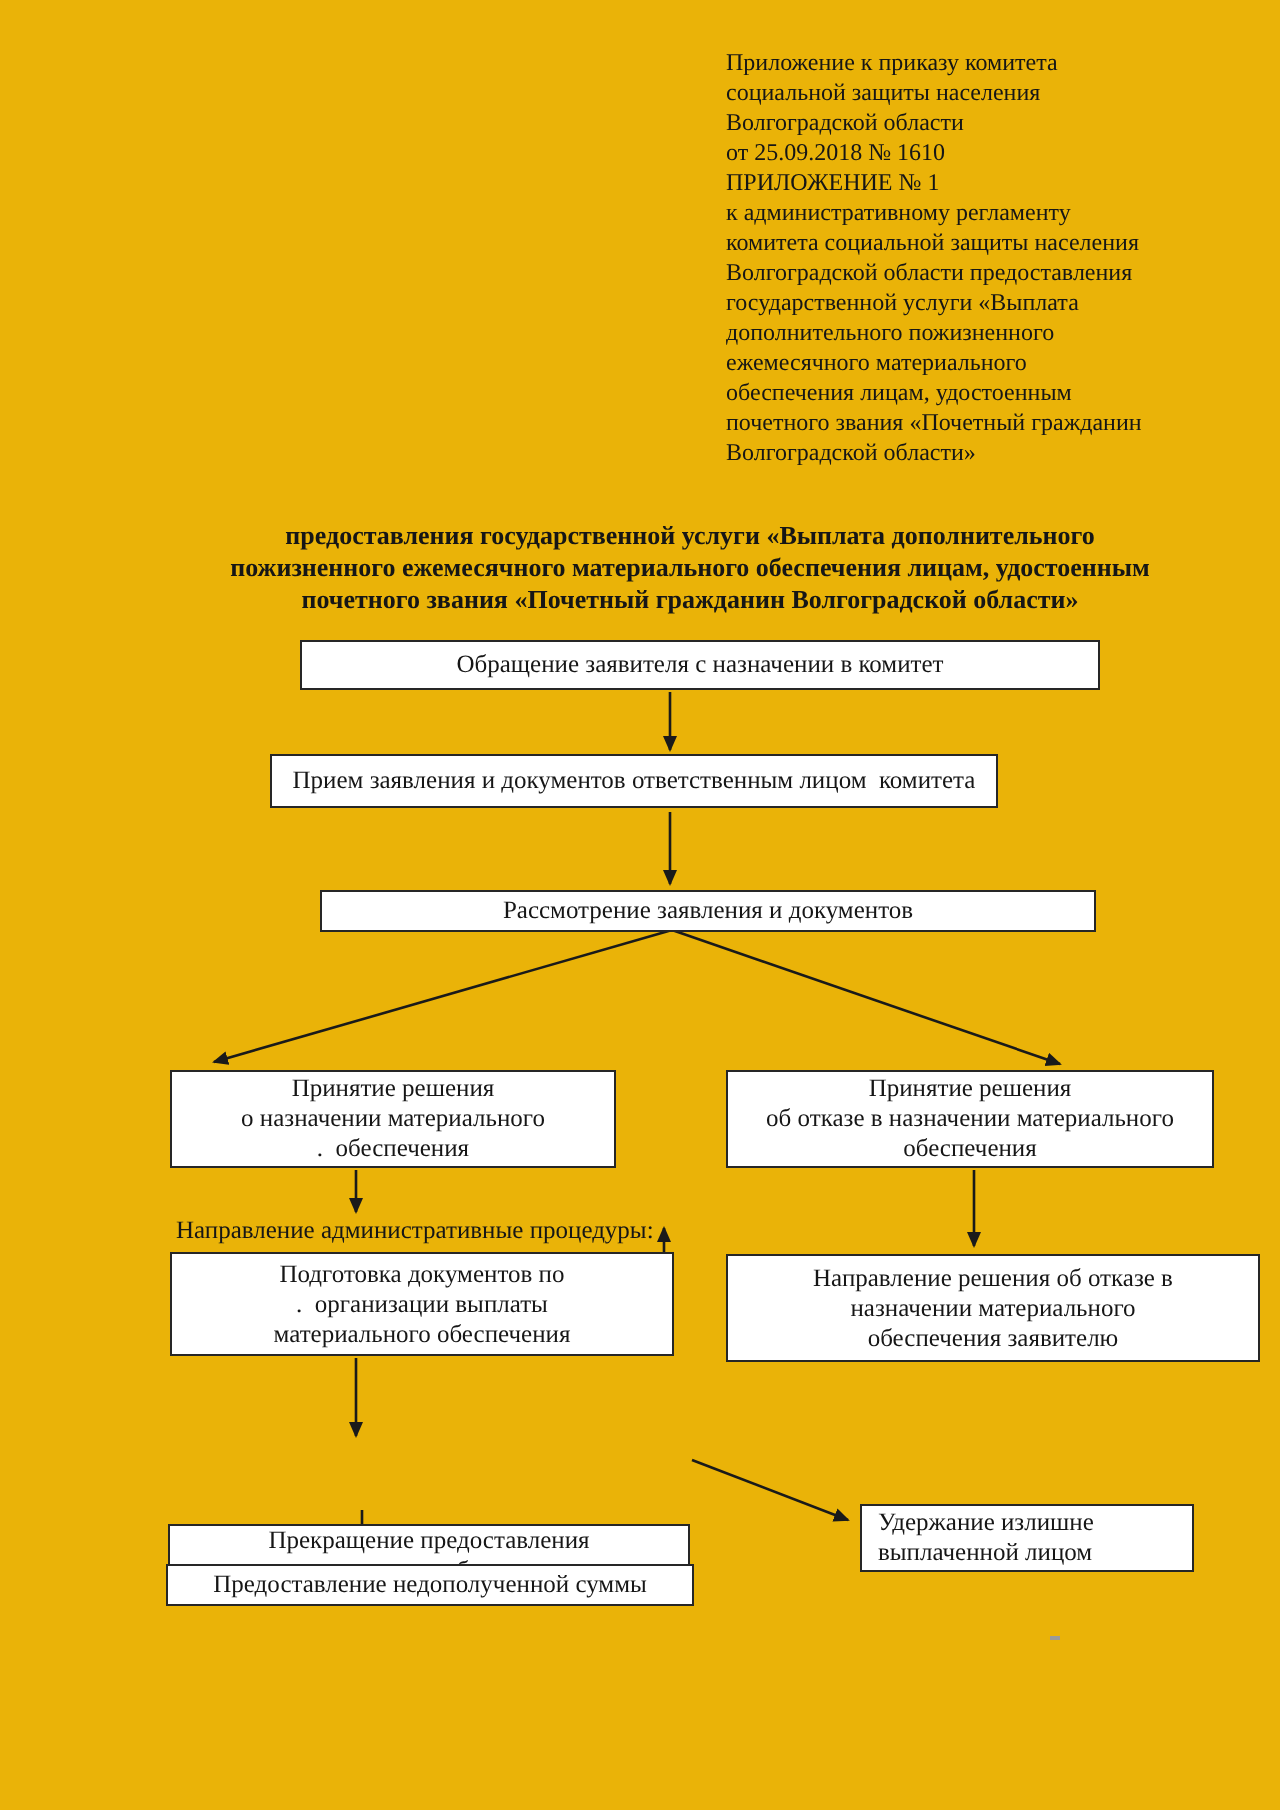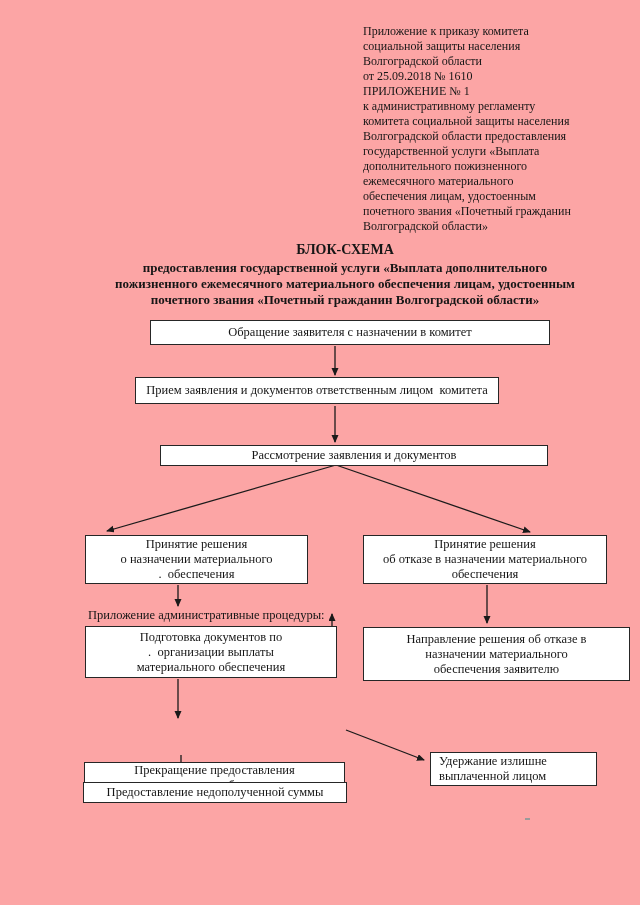--- a/index.html
+++ b/index.html
@@ -1,20 +1,20 @@
 <!DOCTYPE html>
 <html><head>
 <meta charset="utf-8">
 <style>
   html,body{margin:0;padding:0;background:#e8e8e8;}
   .page{
     position:relative;
     width:640px;height:905px;
     margin:0 auto;
-    background:#fca5a5;
+    background:#eab308;
     font-family:"Liberation Serif","DejaVu Serif",serif;
     color:#161616;
     overflow:hidden;
   }
   .hdr{
     position:absolute;left:363px;top:24px;width:262px;
     font-size:12px;line-height:15px;
     white-space:pre-line;
     text-align:left;
   }
@@ -59,21 +59,20 @@
 к административному регламенту
 комитета социальной защиты населения
 Волгоградской области предоставления
 государственной услуги «Выплата
 дополнительного пожизненного
 ежемесячного материального
 обеспечения лицам, удостоенным
 почетного звания «Почетный гражданин
 Волгоградской области»</div>
 
-  <div class="title">БЛОК-СХЕМА</div>
   <div class="subtitle">предоставления государственной услуги «Выплата дополнительного
 пожизненного ежемесячного материального обеспечения лицам, удостоенным
 почетного звания «Почетный гражданин Волгоградской области»</div>
 
   <svg class="arrows" viewBox="0 0 640 905" xmlns="http://www.w3.org/2000/svg">
     <defs>
       <marker id="ah" markerUnits="userSpaceOnUse" markerWidth="9" markerHeight="8" refX="7" refY="3.5" orient="auto">
         <path d="M0,0 L8,3.5 L0,7 z" fill="#1a1a1a"></path>
       </marker>
     </defs>
@@ -98,21 +97,21 @@
   <div class="box" style="left:160px;top:445px;width:388px;height:21px;border-width:1px;">Рассмотрение заявления и документов</div>
 
   <div class="box" style="left:85px;top:535px;width:223px;height:49px;">Принятие решения
 о назначении материального
 .&nbsp;&nbsp;обеспечения</div>
 
   <div class="box" style="left:363px;top:535px;width:244px;height:49px;">Принятие решения
 об отказе в назначении материального
 обеспечения</div>
 
-  <div class="proc-label">Приложение административные процедуры:</div>
+  <div class="proc-label">Направление административные процедуры:</div>
 
   <div class="box" style="left:85px;top:626px;width:252px;height:52px;">Подготовка документов по
 .&nbsp;&nbsp;организации выплаты
 материального обеспечения</div>
 
   <div class="box" style="left:363px;top:627px;width:267px;height:54px;">Направление решения об отказе в
 назначении материального
 обеспечения заявителю</div>
 
   <div class="box" style="left:84px;top:762px;width:261px;height:32px;">Прекращение предоставления

